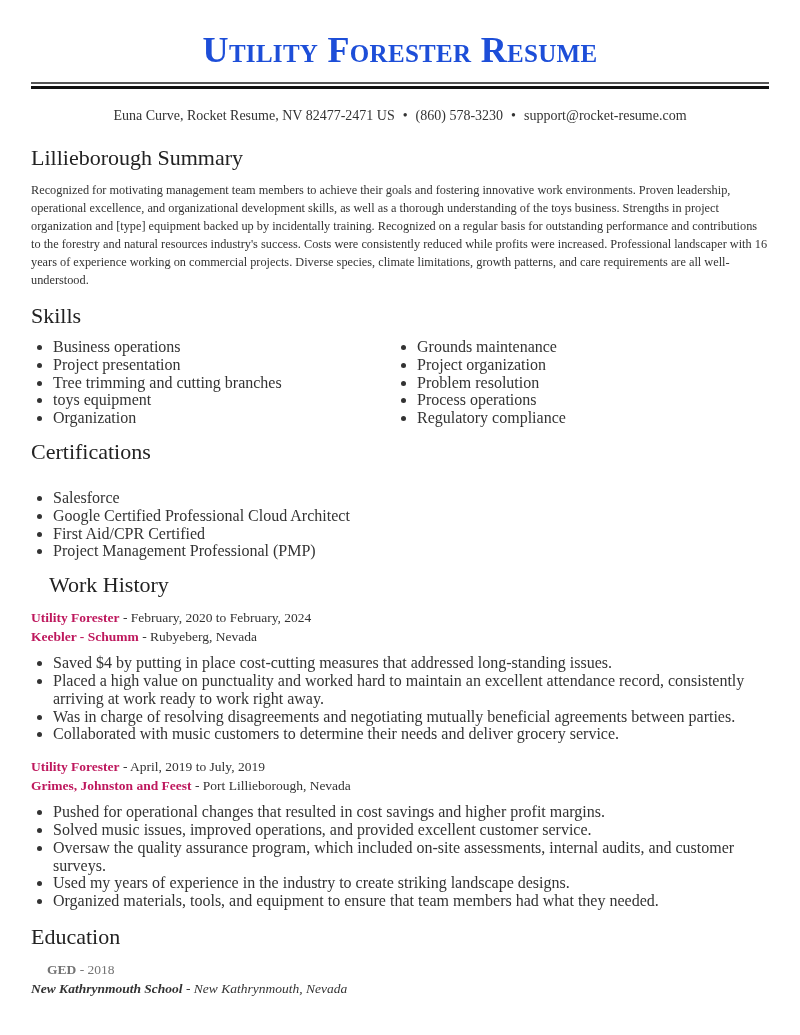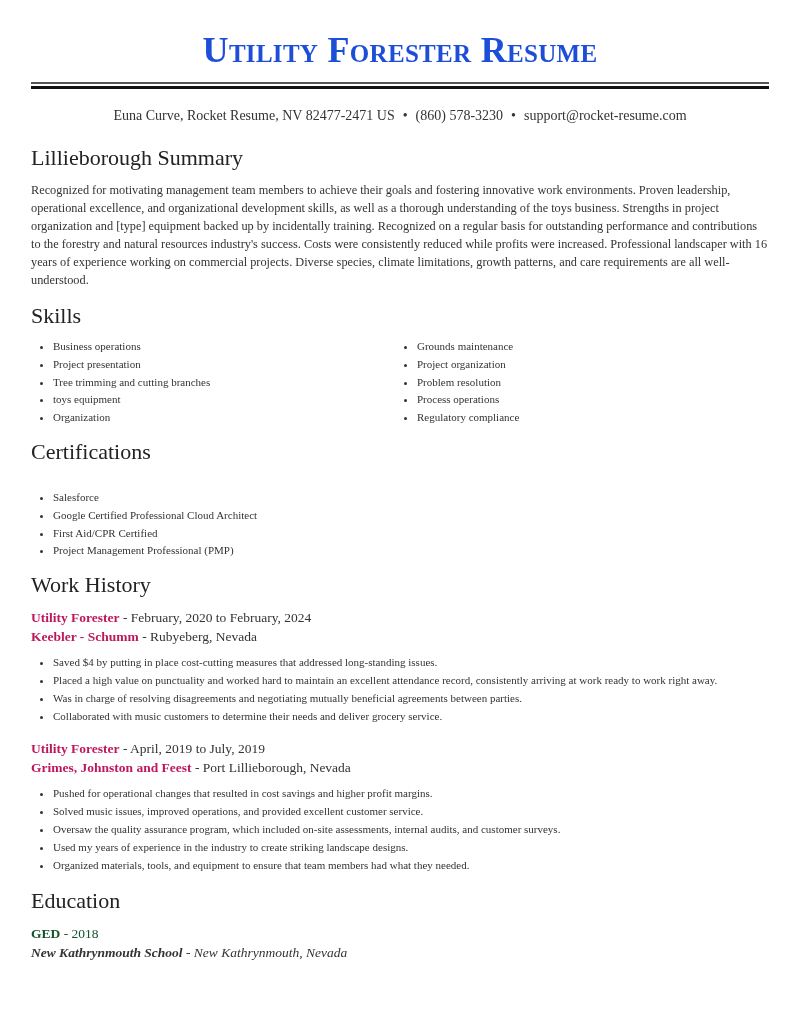--- a/index.html
+++ b/index.html
@@ -25,32 +25,32 @@
     font-weight: normal; font-size: 22px; margin: 0; line-height: 26px; color: #222;
   }
   .summary h2 { margin-top: 20px; }
   .summary p {
     font-size: 12.3px; line-height: 18px; margin: 10px 0 0 0; color: #333;
   }
   .skills h2 { margin-top: 14px; }
   .skills .cols { display: flex; margin-top: 9px; }
   .skills .col { width: 364px; }
   ul { margin: 0; padding-left: 22px; }
-  ul li { font-size: 11px; line-height: 17.8px; color: #333; }
+  ul li { font-size: 16px; line-height: 17.8px; color: #333; }
   .certs h2 { margin-top: 12px; }
   .certs ul { margin-top: 24px; }
-  .work h2 { margin-top: 12px; }
+  .work h2 { margin-top: 12px; margin-left: 18px; }
   .job { margin-top: 10px; }
   .job + .job { margin-top: 14px; }
   .job .line1 { font-size: 13.5px; line-height: 19px; color: #333; }
   .job .line2 { font-size: 13.5px; line-height: 19px; color: #333; }
   .job b { color: #be185d; }
   .job ul { margin-top: 8px; }
   .edu h2 { margin-top: 14px; }
-  .edu .line1 { margin-top: 10px; font-size: 13.5px; line-height: 19px; color: #14532d; }
+  .edu .line1 { margin-top: 10px; font-size: 13.5px; line-height: 19px; color: #737373; margin-left: 16px; }
   .edu .line2 { font-size: 13.5px; line-height: 19px; font-style: italic; color: #333; }
 </style>
 </head>
 <body>
 
 <div class="page">
   <h1 class="title">Utility Forester Resume</h1>
   <div class="rule">
     <div class="r1"></div>
     <div class="r2"></div>

